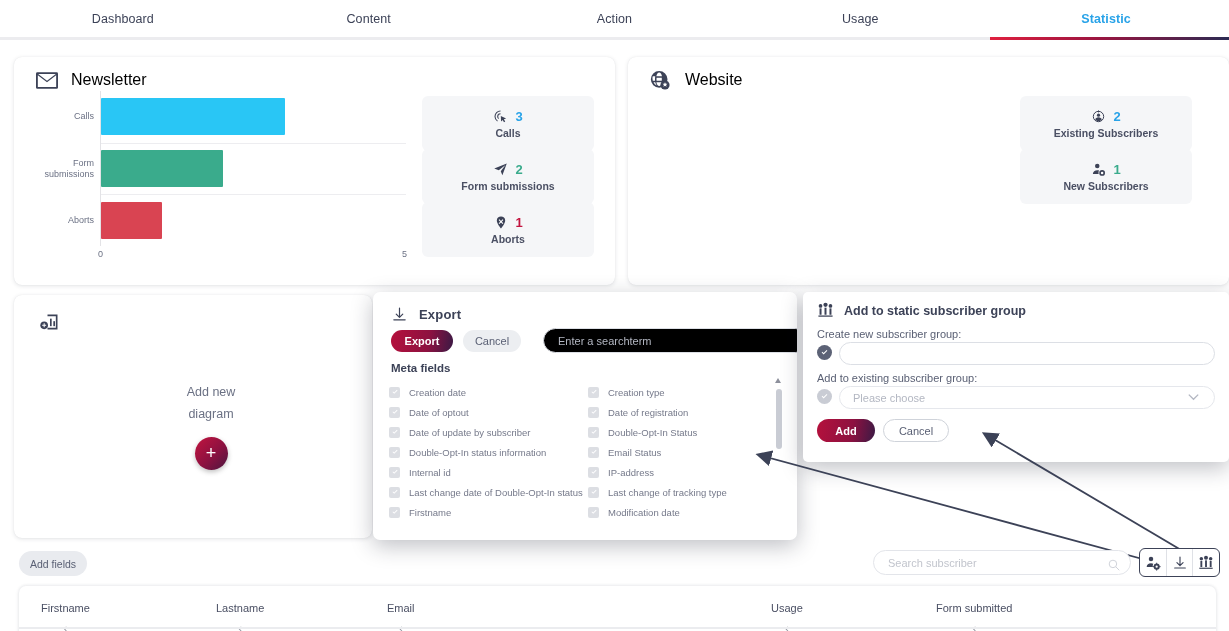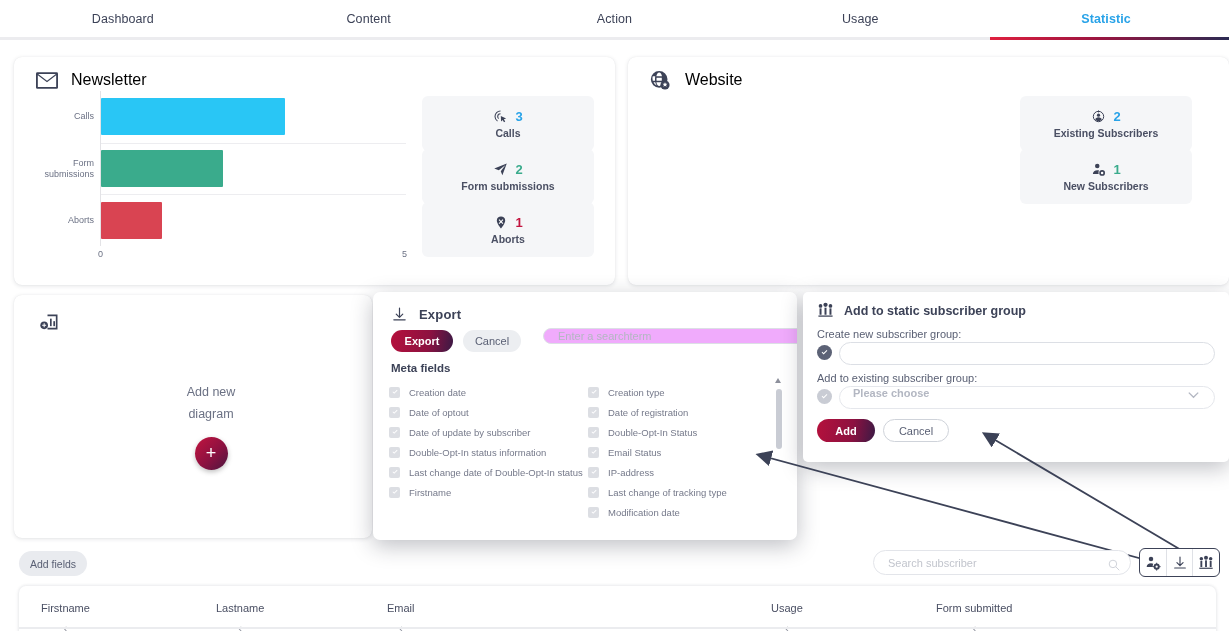--- a/index.html
+++ b/index.html
@@ -75,22 +75,22 @@
   .exp-head .ttext { font-size:13px; font-weight:bold; color:#3c4257; letter-spacing:.2px; }
   .btn-primary { background:linear-gradient(100deg,#b5103c 0%,#8d1140 60%,#3a1a45 100%);
      color:#fff; border:none; border-radius:16px; font-size:11px; font-weight:bold;
      cursor:pointer; font-family:inherit; }
   .btn-grey { background:#eceef1; color:#5a6074; border:none; border-radius:16px;
      font-size:11px; cursor:pointer; font-family:inherit; }
   .btn-outline { background:#fff; color:#5a6074; border:1px solid #cfd3da; border-radius:16px;
      font-size:11px; cursor:pointer; font-family:inherit; }
   #exp-export-btn { position:absolute; left:18px; top:38px; width:62px; height:22px; }
   #exp-cancel-btn { position:absolute; left:90px; top:38px; width:58px; height:22px; }
-  #exp-search { position:absolute; left:170px; top:36px; width:265px; height:16px;
-     border:1px solid #dcdfe5; border-radius:14px; background:#f0abfc; padding:0 14px;
+  #exp-search { position:absolute; left:170px; top:36px; width:265px; height:25px;
+     border:1px solid #dcdfe5; border-radius:14px; background:#000000; padding:0 14px;
      font-size:11px; color:#5a6074; outline:none; font-family:inherit; }
   #exp-search::placeholder { color:#b3b7c2; }
   .exp-section { position:absolute; left:18px; top:70px; font-size:11.5px; font-weight:bold; color:#3c4257; }
   .exp-list { position:absolute; left:10px; top:90px; width:395px; height:152px; }
   .exp-col { position:absolute; top:0; width:198px; }
   .exp-col.c1 { left:6px; } .exp-col.c2 { left:205px; }
   .exp-item { display:flex; align-items:center; height:20px; gap:9px; }
   .cbx { width:11px; height:11px; border-radius:2px; background:#dcdee3; flex:0 0 auto;
          display:flex; align-items:center; justify-content:center; }
   .cbx svg { width:8px; height:8px; }
@@ -111,22 +111,22 @@
   .grp-label { position:absolute; left:14px; font-size:11px; color:#5a6074; }
   .radio { position:absolute; width:15px; height:15px; border-radius:50%;
      display:flex; align-items:center; justify-content:center; }
   .radio.on { background:#5c6276; }
   .radio.off { background:#c9ccd4; }
   .radio svg { width:9px; height:9px; }
   .grp-input { position:absolute; height:23px; border:1px solid #dcdfe5; border-radius:12px;
      background:#fff; padding:0 13px; font-size:11px; color:#5a6074; outline:none;
      font-family:inherit; }
   .grp-select { position:absolute; height:23px; border:1px solid #e5e7ec; border-radius:12px;
-     background:#fff; display:flex; padding:0 13px; font-size:11px;
-     color:#b3b7c2; cursor:pointer;font-weight:bold; }
+     background:#fff; display:flex; align-items:center; padding:0 13px; font-size:11px;
+     color:#b3b7c2; cursor:pointer; }
   .grp-select .chev { margin-left:auto; color:#b3b7c2; }
 
   
   #add-fields-btn { position:absolute; left:19px; top:551px; width:68px; height:25px;
      background:#e9ebef; color:#5a6074; border:none; border-radius:13px; font-size:10.5px;
      cursor:pointer; font-family:inherit; }
   #search-subscriber { position:absolute; left:873px; top:550px; width:258px; height:25px;
      border:1px solid #e3e5ea; border-radius:13px; background:#fff; padding:0 28px 0 14px;
      font-size:11px; color:#5a6074; outline:none; font-family:inherit; }
   #search-subscriber::placeholder { color:#c2c5cd; }
@@ -340,20 +340,28 @@
               </svg>
             </span>
             <span>Double-Opt-In status information</span>
           </div>
           <div class="exp-item">
             <span class="cbx">
               <svg viewBox="0 0 12 12">
                 <path fill="#fff" d="M4.8 8.6L2.2 6l.9-.9 1.7 1.7L8.9 2.7l.9.9z"></path>
               </svg>
             </span>
+            <span>Internal id</span>
+          </div>
+          <div class="exp-item">
+            <span class="cbx">
+              <svg viewBox="0 0 12 12">
+                <path fill="#fff" d="M4.8 8.6L2.2 6l.9-.9 1.7 1.7L8.9 2.7l.9.9z"></path>
+              </svg>
+            </span>
             <span>Last change date of Double-Opt-In status</span>
           </div>
           <div class="exp-item">
             <span class="cbx">
               <svg viewBox="0 0 12 12">
                 <path fill="#fff" d="M4.8 8.6L2.2 6l.9-.9 1.7 1.7L8.9 2.7l.9.9z"></path>
               </svg>
             </span>
             <span>Firstname</span>
           </div>

